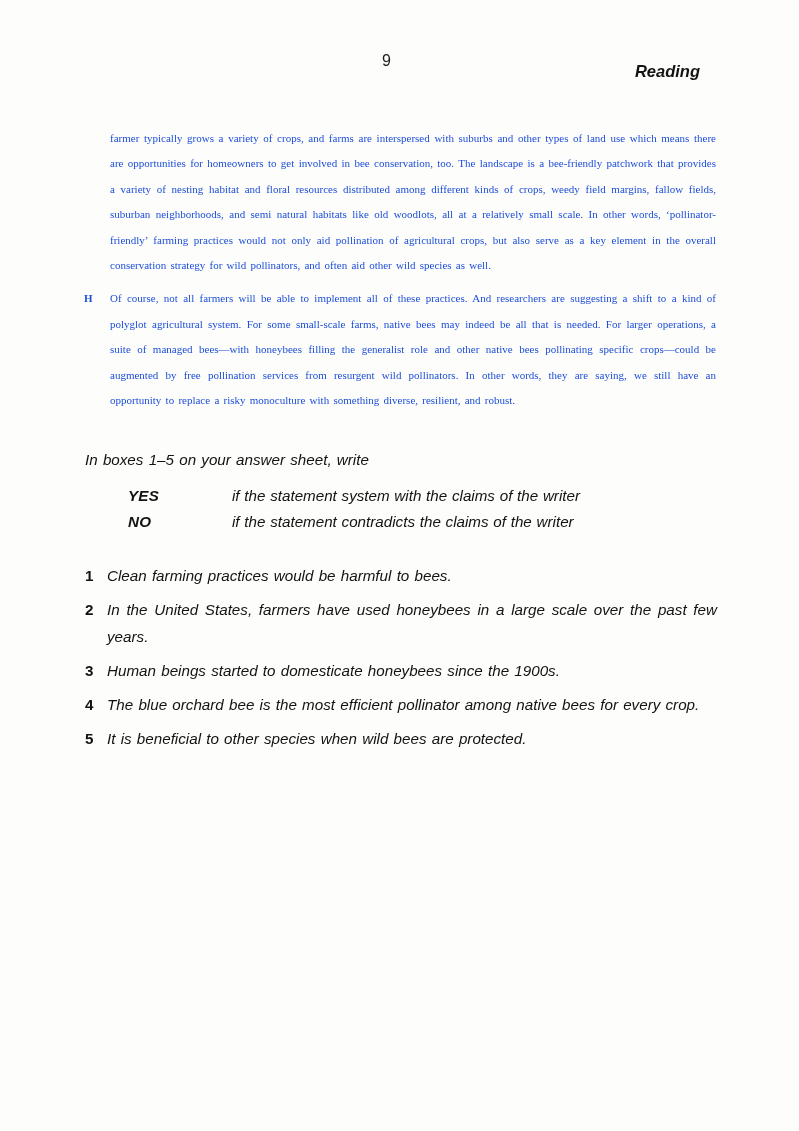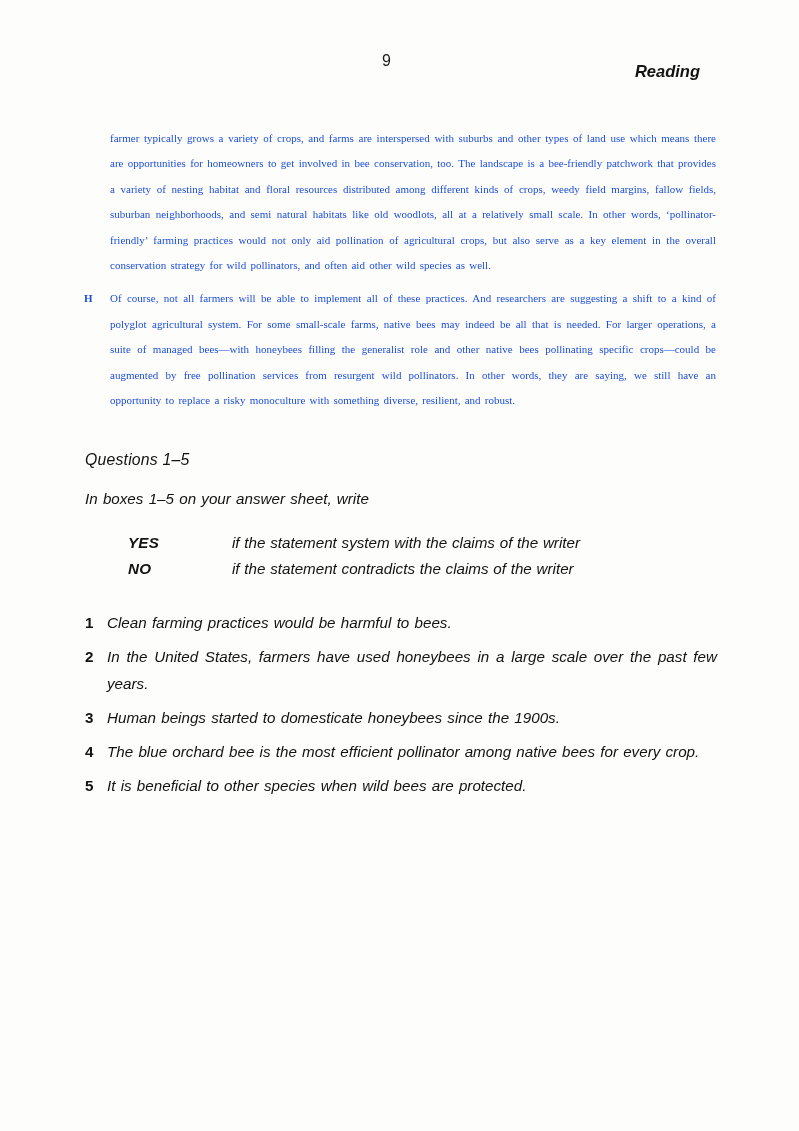--- a/index.html
+++ b/index.html
@@ -79,21 +79,21 @@
     margin-top: 21px;
     line-height: 21px;
     word-spacing: 1px;
   }
   .q-boxes-note {
     margin-top: 21px;
     font-style: italic;
     word-spacing: 1px;
   }
   .options {
-    margin-top: 23px;
+    margin-top: 15px;
     margin-left: 43px;
   }
   .option-row {
     display: flex;
     line-height: 25.5px;
   }
   .option-label {
     flex: 0 0 104px;
     font-weight: bold;
     font-style: italic;
@@ -134,21 +134,20 @@
 
   <section class="passage">
     <p class="para">farmer typically grows a variety of crops, and farms are interspersed with suburbs and other types of land use which means there are opportunities for homeowners to get involved in bee conservation, too. The landscape is a bee-friendly patchwork that provides a variety of nesting habitat and floral resources distributed among different kinds of crops, weedy field margins, fallow fields, suburban neighborhoods, and semi natural habitats like old woodlots, all at a relatively small scale. In other words, ‘pollinator-friendly’ farming practices would not only aid pollination of agricultural crops, but also serve as a key element in the overall conservation strategy for wild pollinators, and often aid other wild species as well.</p>
     <div class="para-labeled">
       <span class="para-label">H</span>
       <p class="para">Of course, not all farmers will be able to implement all of these practices. And researchers are suggesting a shift to a kind of polyglot agricultural system. For some small-scale farms, native bees may indeed be all that is needed. For larger operations, a suite of managed bees—with honeybees filling the generalist role and other native bees pollinating specific crops—could be augmented by free pollination services from resurgent wild pollinators. In other words, they are saying, we still have an opportunity to replace a risky monoculture with something diverse, resilient, and robust.</p>
     </div>
   </section>
 
   <section class="questions">
-    <h2 class="q-title">Questions 1–5</h2>
     <p class="q-boxes-note">In boxes 1–5 on your answer sheet, write</p>
 
     <div class="options">
       <div class="option-row">
         <span class="option-label">YES</span>
         <span class="option-desc">if the statement system with the claims of the writer</span>
       </div>
       <div class="option-row">
         <span class="option-label">NO</span>
         <span class="option-desc">if the statement contradicts the claims of the writer</span>

